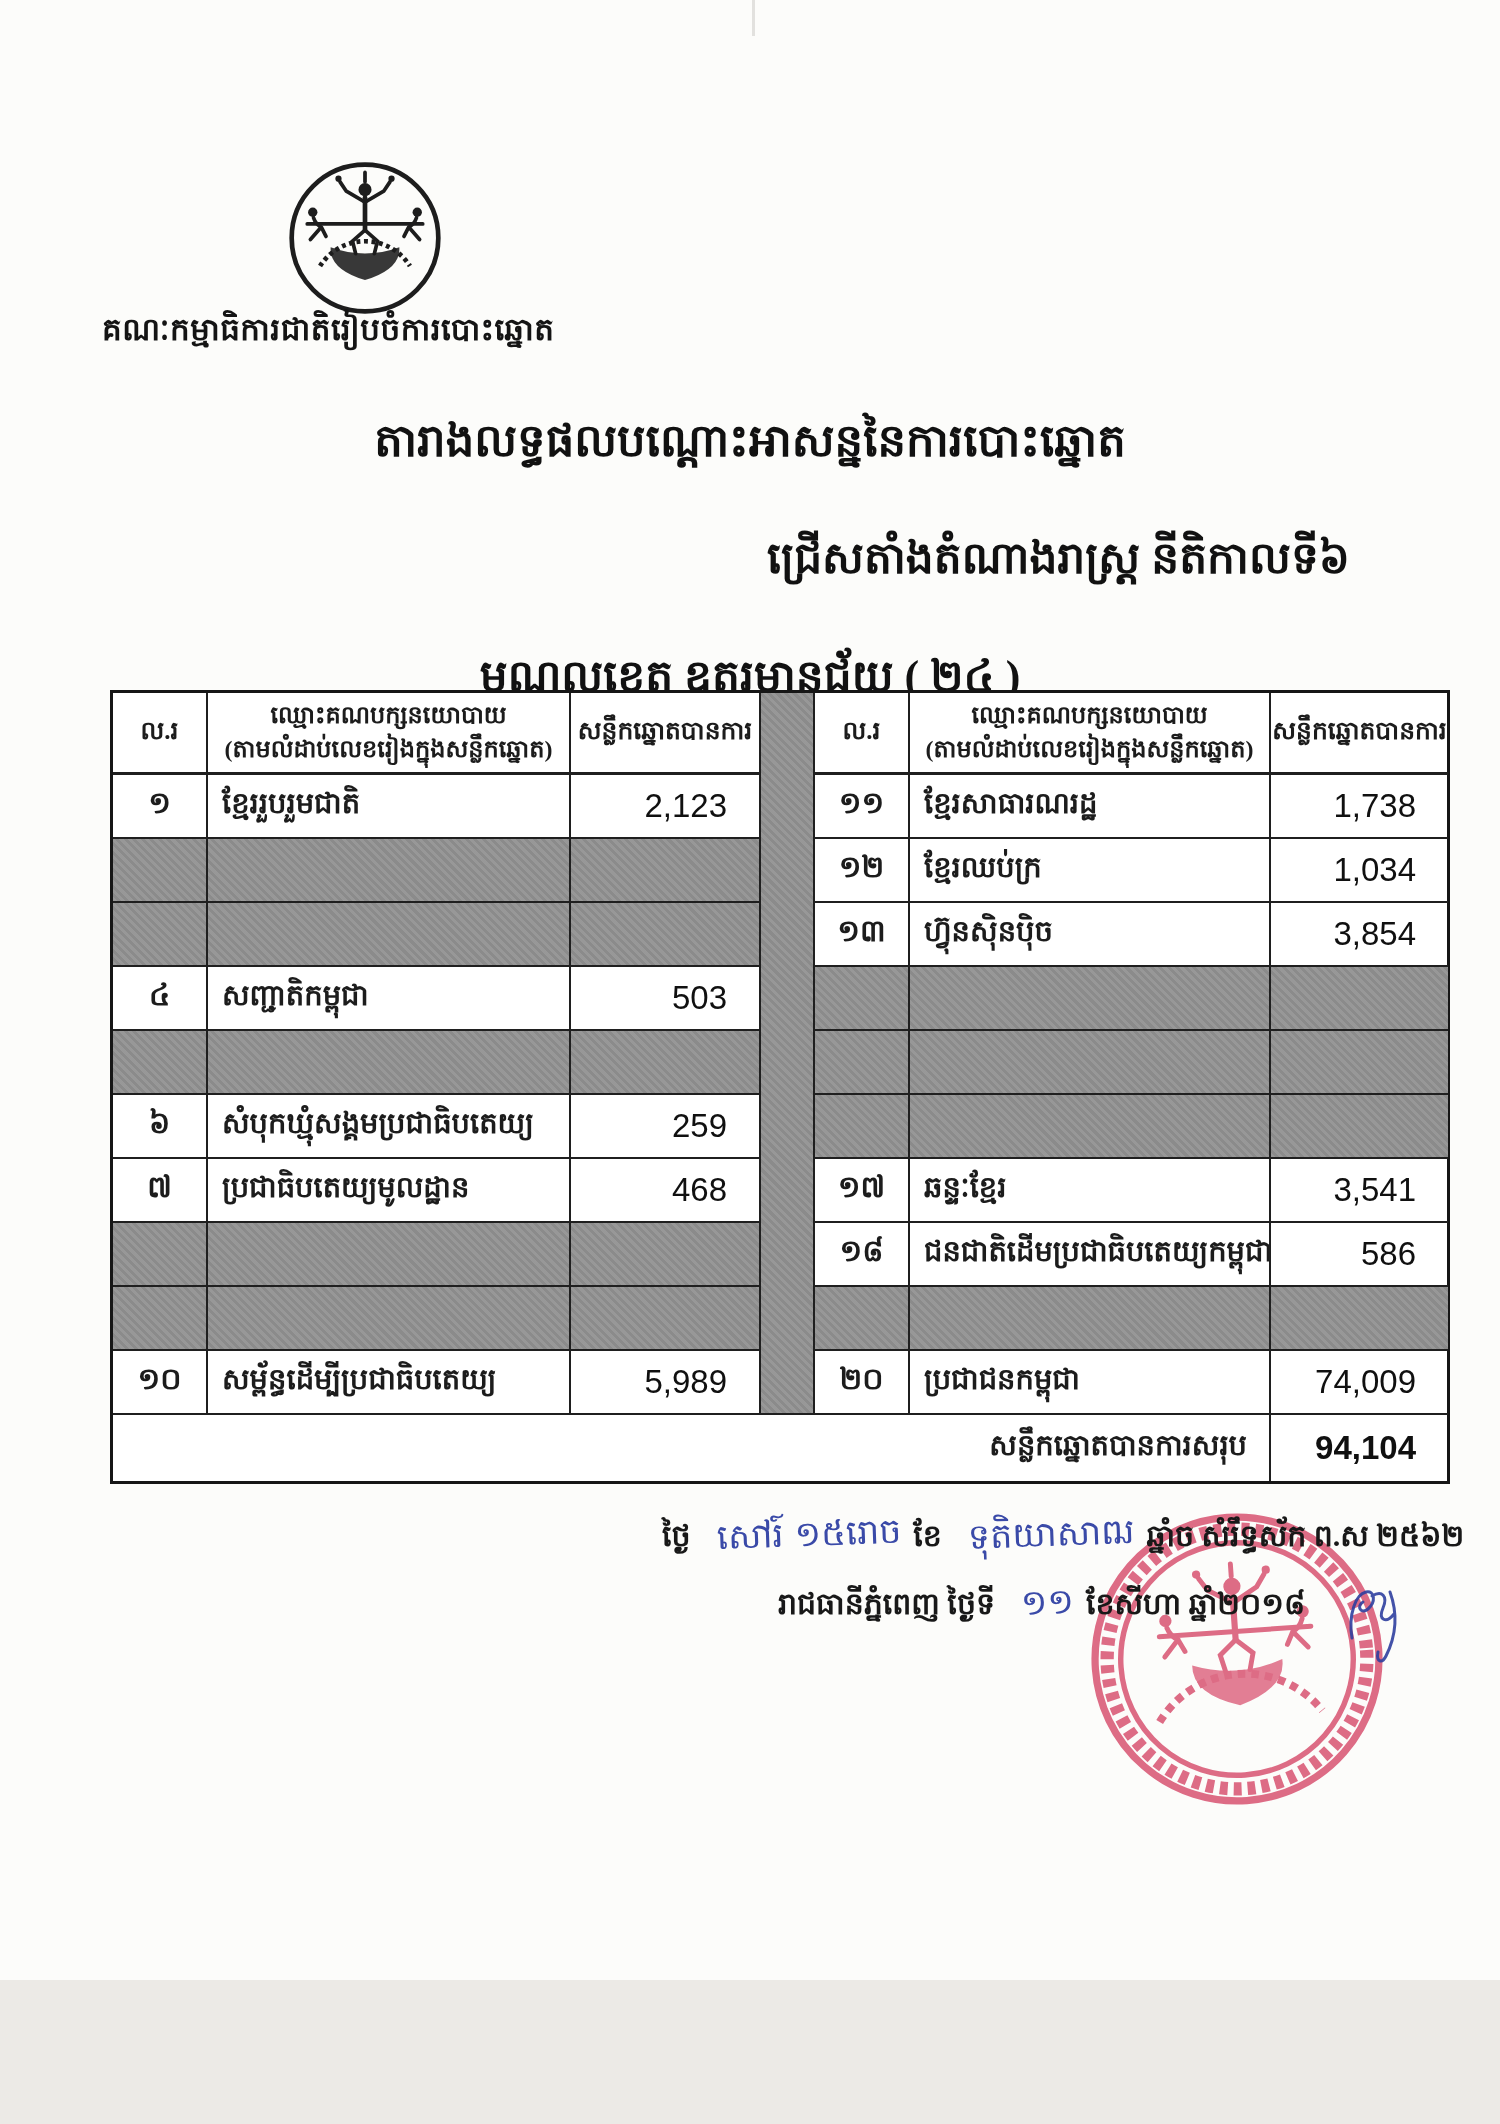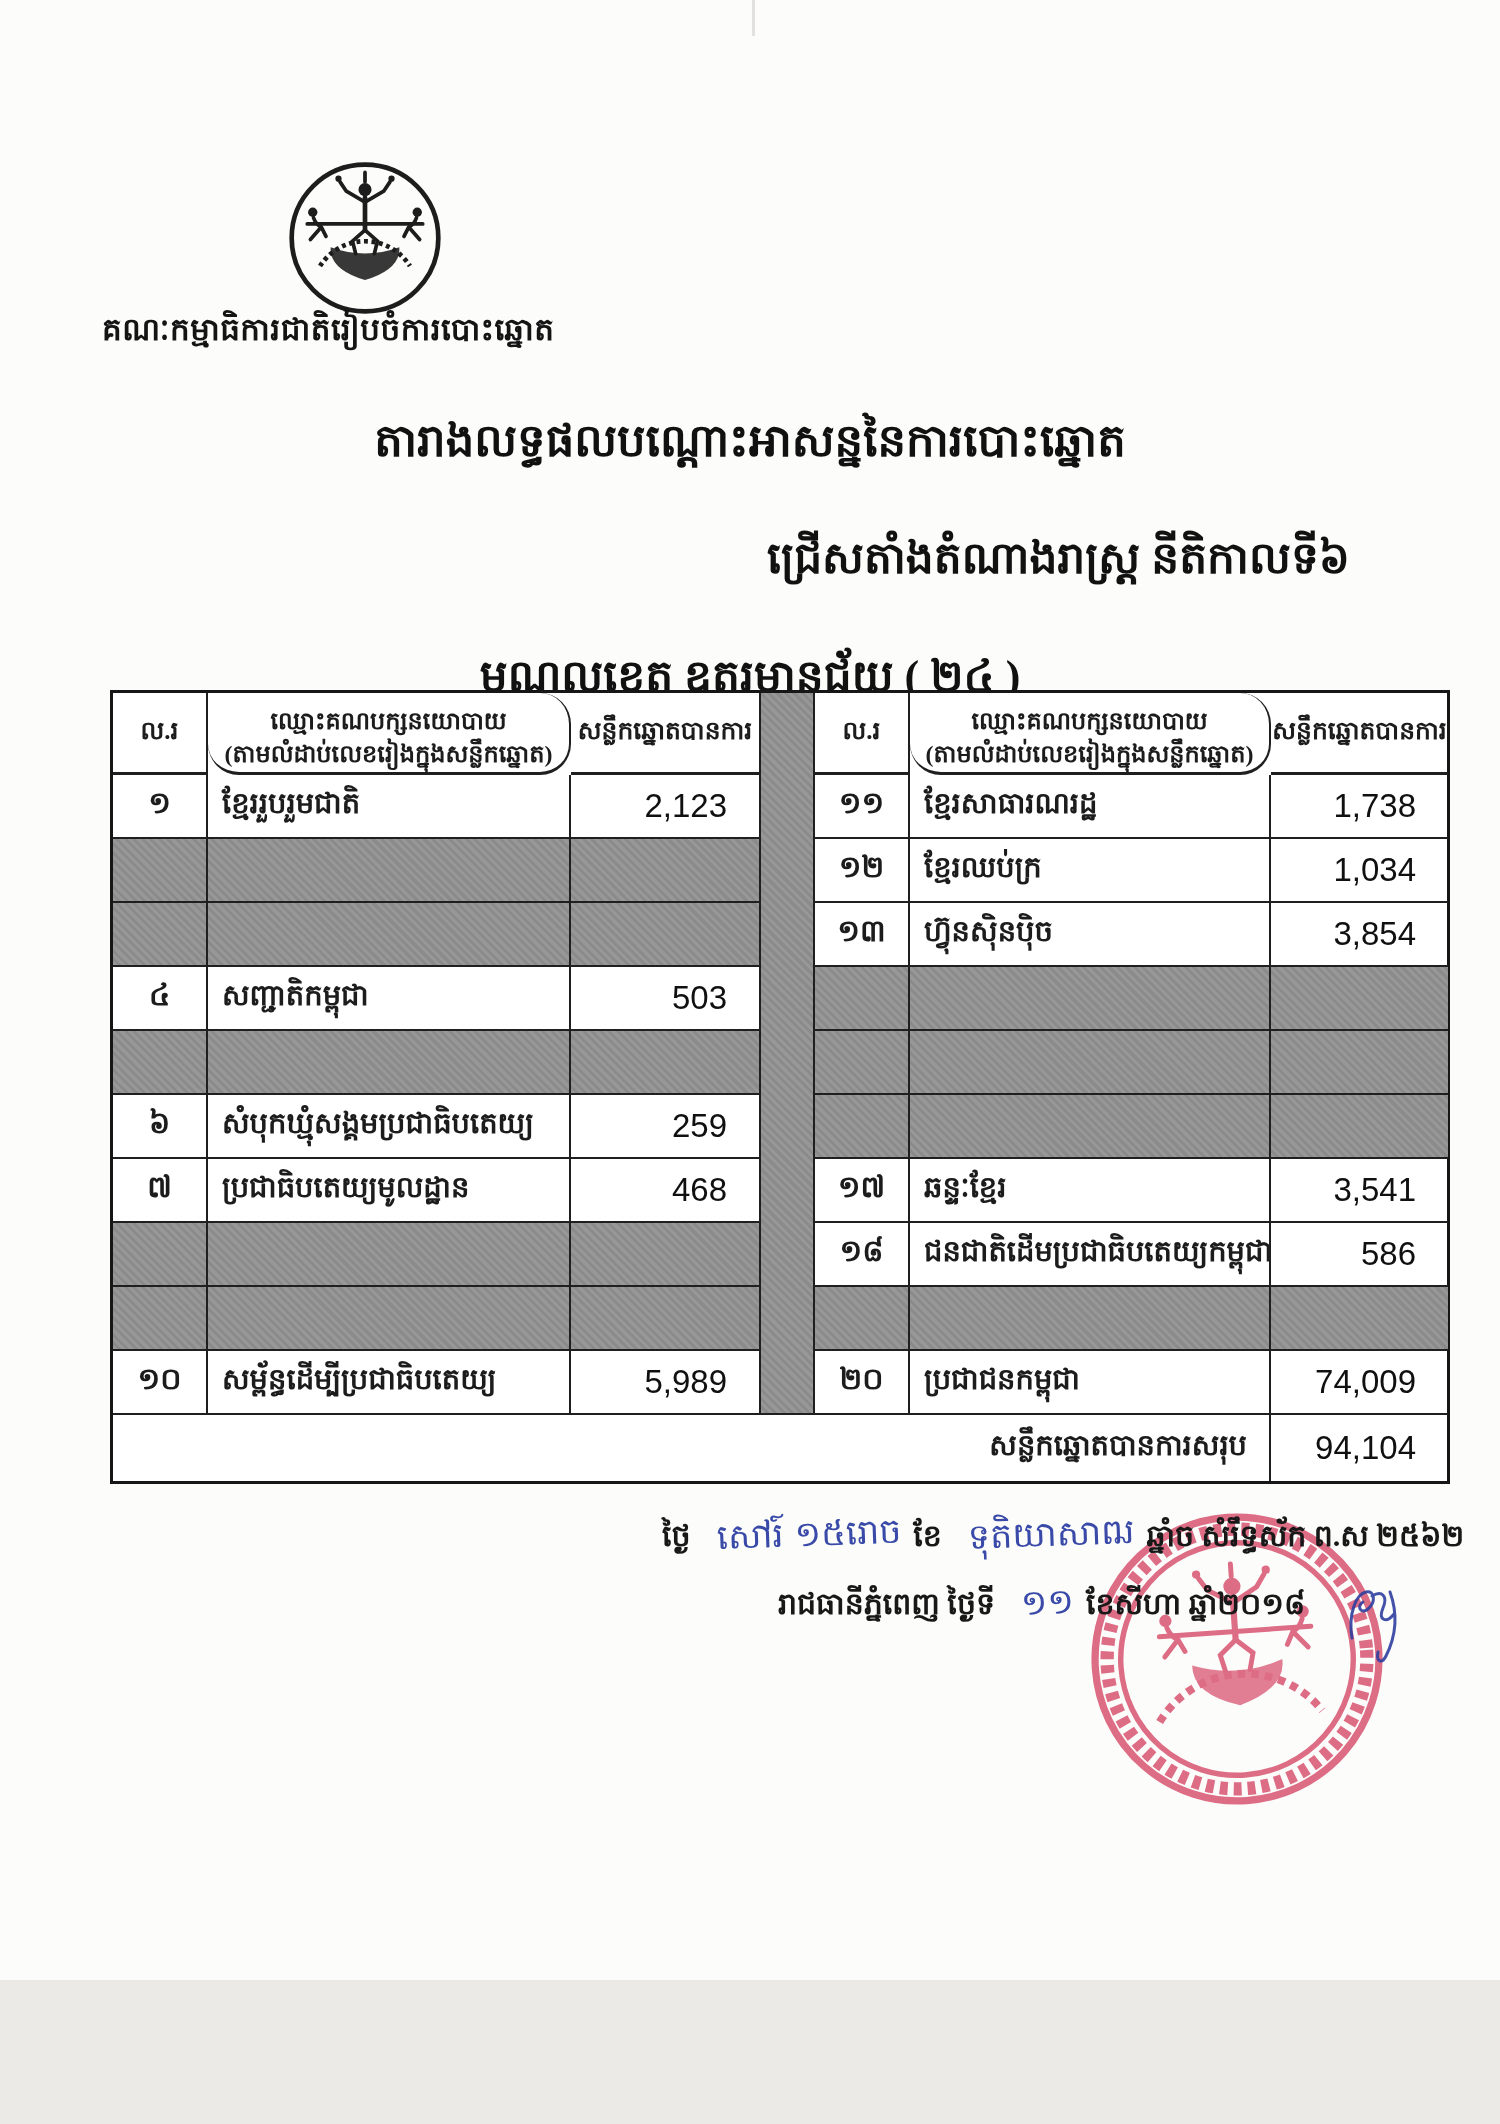--- a/index.html
+++ b/index.html
@@ -27,33 +27,33 @@
           grid-template-columns:95px 363px 190px 54px 95px 361px 177px;
           grid-template-rows:82px repeat(10,64px) 66px;background:#fff;}
   .c{box-sizing:border-box;border-right:2px solid #1f1f1f;border-bottom:2px solid #1f1f1f;
      display:flex;align-items:center;overflow:hidden;white-space:nowrap;}
   .hd{border-bottom-width:3px;}
   .cn{justify-content:center;font-size:30px;font-weight:600;}
   .cp{padding-left:14px;font-size:29px;font-weight:600;}
   .cv{justify-content:flex-end;padding-right:32px;font-family:"Liberation Sans",sans-serif;
       font-size:33px;color:#101010;}
   .hc{justify-content:center;text-align:center;font-size:25px;font-weight:600;}
-  .hp{flex-direction:column;justify-content:flex-end;line-height:1.4;border-radius:31px;}
+  .hp{flex-direction:column;justify-content:center;line-height:1.4;}
   .hp div{font-size:24px;font-weight:600;}
   .last{border-right:none;}
   .bot{border-bottom:none;}
   .sh{background:#929292;background-image:repeating-linear-gradient(45deg,rgba(255,255,255,.05) 0 3px,rgba(0,0,0,.05) 3px 6px);}
   .strip{grid-column:4;grid-row:1/12;}
   .g1{grid-row:1}.g2{grid-row:2}.g3{grid-row:3}.g4{grid-row:4}.g5{grid-row:5}.g6{grid-row:6}
   .g7{grid-row:7}.g8{grid-row:8}.g9{grid-row:9}.g10{grid-row:10}.g11{grid-row:11}
   .l1{grid-column:1}.l2{grid-column:2}.l3{grid-column:3}
   .r1{grid-column:5}.r2{grid-column:6}.r3{grid-column:7}
   .tlabel{grid-column:1/7;grid-row:12;justify-content:flex-end;padding-right:22px;
           font-size:29px;font-weight:600;}
-  .tvalue{grid-column:7;grid-row:12;}
+  .tvalue{grid-column:7;grid-row:12;font-weight:bold;}
 
   
   .foot{position:absolute;z-index:4;white-space:nowrap;font-size:30px;font-weight:600;color:#181818;}
   .f1{left:662px;top:1512px;}
   .f2{left:778px;top:1580px;}
   .seg{margin-right:14px;}
   .hand{color:#3a4aa8;font-size:35px;font-weight:500;display:inline-block;
         transform:rotate(-2deg);margin:0 12px;font-family:"DejaVu Sans",sans-serif;}
 
   

